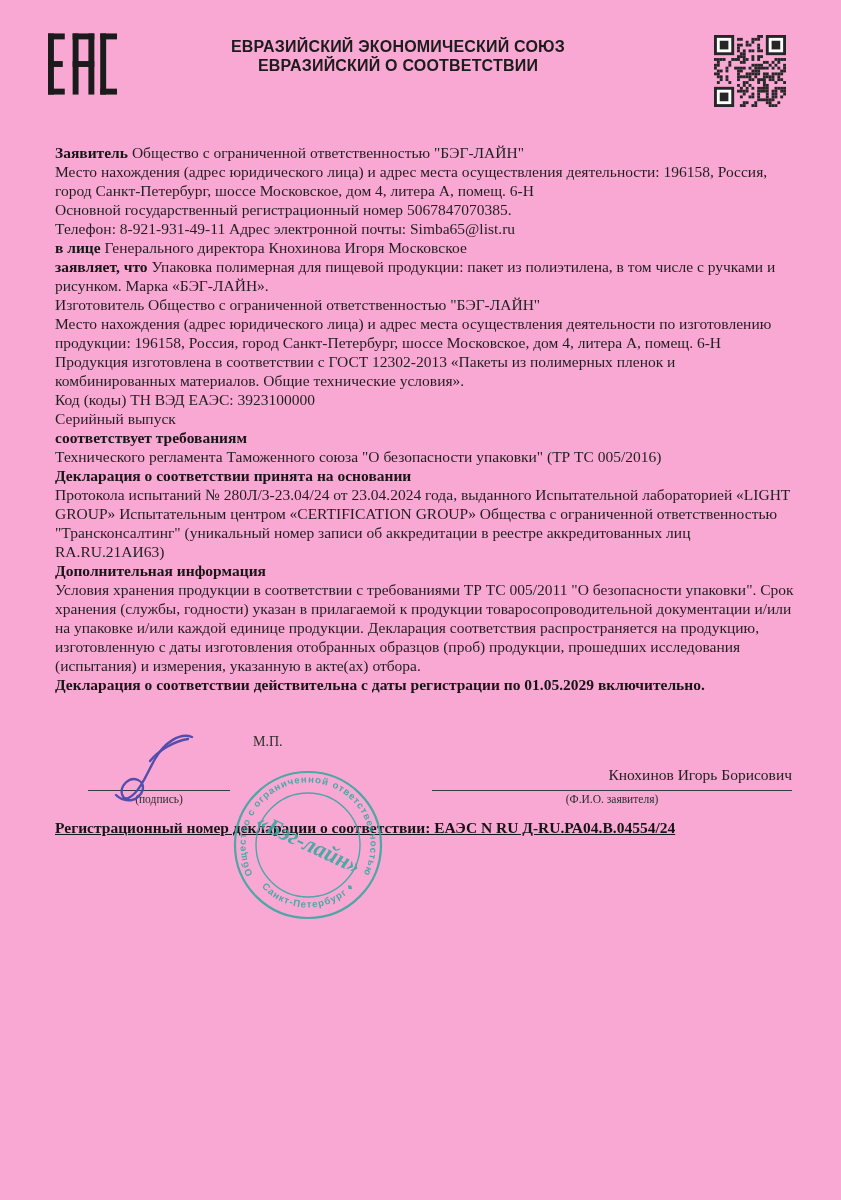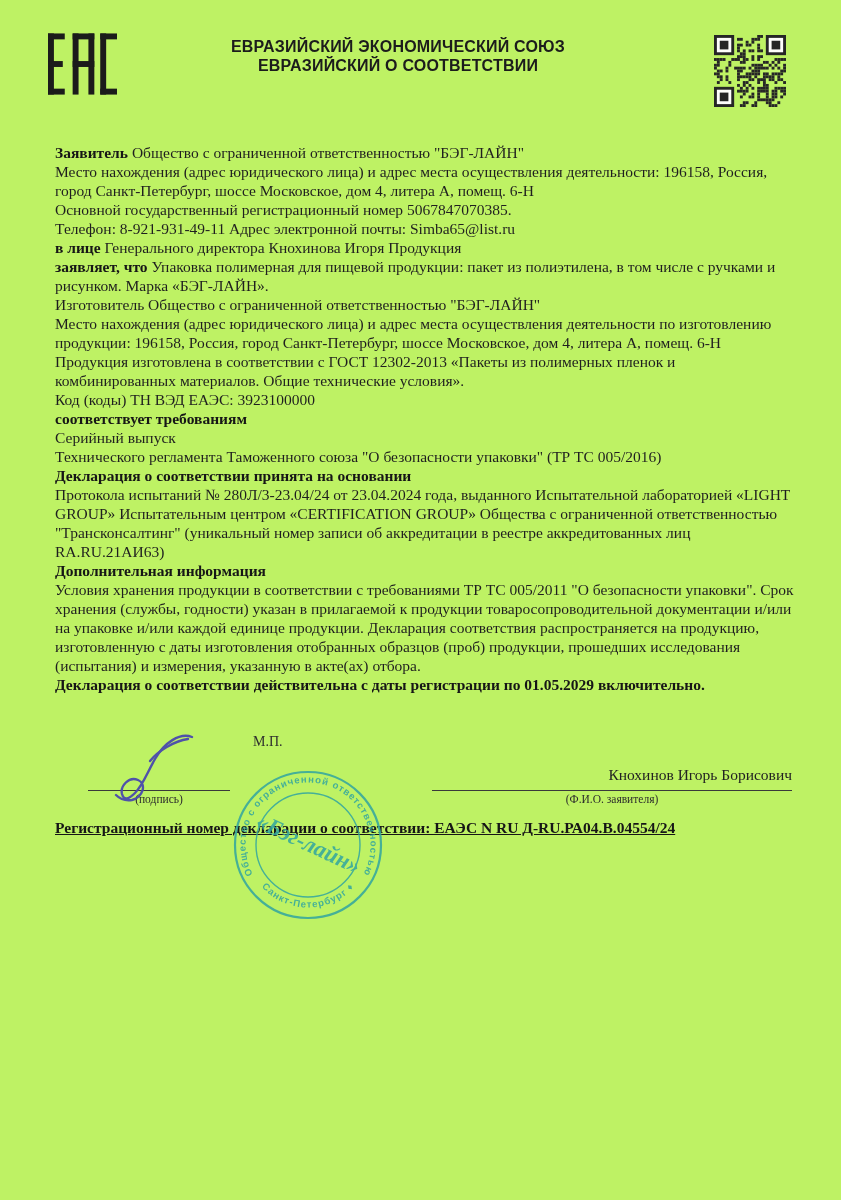--- a/index.html
+++ b/index.html
@@ -1,16 +1,16 @@
 <!DOCTYPE html>
 <html><head>
 <meta charset="utf-8">
 <style>
   html,body{margin:0;padding:0;background:#e9e9e9;}
-  .page{position:relative;width:841px;height:1200px;margin:0 auto;background:#bef264;overflow:hidden;
+  .page{position:relative;width:841px;height:1200px;margin:0 auto;background:#f9a8d4;overflow:hidden;
         font-family:"Liberation Serif",serif;color:#1f1f1f;}
   
   .eac-logo{position:absolute;left:48px;top:33px;width:69px;height:64px;}
   .title{position:absolute;left:0;top:37px;width:796px;text-align:center;
          font-family:"Liberation Sans",sans-serif;font-weight:bold;font-size:16px;line-height:19px;
          color:#1c1c1c;letter-spacing:.2px;}
   .qr{position:absolute;left:714px;top:35px;width:72px;height:72px;}
   
   .doc{position:absolute;left:55px;top:143px;width:742px;font-size:15.5px;line-height:19px;}
   .doc p{margin:0;}
@@ -264,28 +264,28 @@
       <rect x="0" y="50.4" width="19.599999999999998" height="19.599999999999998" fill="#262626"></rect>
       <rect x="2.8" y="53.199999999999996" width="14" height="14" fill="#fdfdfb"></rect>
       <rect x="5.6" y="56" width="8.399999999999999" height="8.399999999999999" fill="#262626"></rect>
     </svg>
 
   <div class="doc">
     <p><b>Заявитель</b><span> Общество с ограниченной ответственностью "БЭГ-ЛАЙН"</span></p>
     <p>Место нахождения (адрес юридического лица) и адрес места осуществления деятельности: 196158, Россия, город Санкт-Петербург, шоссе Московское, дом 4, литера А, помещ. 6-Н</p>
     <p>Основной государственный регистрационный номер 5067847070385.</p>
     <p>Телефон: 8-921-931-49-11 Адрес электронной почты: Simba65@list.ru</p>
-    <p><b>в лице</b><span> Генерального директора Кнохинова Игоря Продукция</span></p>
+    <p><b>в лице</b><span> Генерального директора Кнохинова Игоря Московское</span></p>
     <p class="mt2"><b>заявляет, что</b><span> Упаковка полимерная для пищевой продукции: пакет из полиэтилена, в том числе с ручками и рисунком. Марка «БЭГ-ЛАЙН».</span></p>
     <p>Изготовитель Общество с ограниченной ответственностью "БЭГ-ЛАЙН"</p>
     <p>Место нахождения (адрес юридического лица) и адрес места осуществления деятельности по изготовлению продукции: 196158, Россия, город Санкт-Петербург, шоссе Московское, дом 4, литера А, помещ. 6-Н</p>
     <p>Продукция изготовлена в соответствии с ГОСТ 12302-2013 «Пакеты из полимерных пленок и комбинированных материалов. Общие технические условия».</p>
     <p class="mt20">Код (коды) ТН ВЭД ЕАЭС: 3923100000</p>
+    <p>Серийный выпуск</p>
     <p><b>соответствует требованиям</b></p>
-    <p>Серийный выпуск</p>
     <p>Технического регламента Таможенного союза "О безопасности упаковки" (ТР ТС 005/2016)</p>
     <p><b>Декларация о соответствии принята на основании</b></p>
     <p>Протокола испытаний № 280Л/3-23.04/24 от 23.04.2024 года, выданного Испытательной лабораторией «LIGHT GROUP» Испытательным центром «CERTIFICATION GROUP» Общества с ограниченной ответственностью "Трансконсалтинг" (уникальный номер записи об аккредитации в реестре аккредитованных лиц RA.RU.21АИ63)</p>
     <p><b>Дополнительная информация</b></p>
     <p>Условия хранения продукции в соответствии с требованиями ТР ТС 005/2011 "О безопасности упаковки". Срок хранения (службы, годности) указан в прилагаемой к продукции товаросопроводительной документации и/или на упаковке и/или каждой единице продукции. Декларация соответствия распространяется на продукцию, изготовленную с даты изготовления отобранных образцов (проб) продукции, прошедших исследования (испытания) и измерения, указанную в акте(ах) отбора.</p>
     <p class="mt26"><b>Декларация о соответствии действительна с даты регистрации по 01.05.2029 включительно.</b></p>
   </div>
 
   <div class="sig-line" style="left:88px;top:790px;width:142px;"></div>
   <div class="sig-caption" style="left:88px;top:793px;width:142px;">(подпись)</div>

